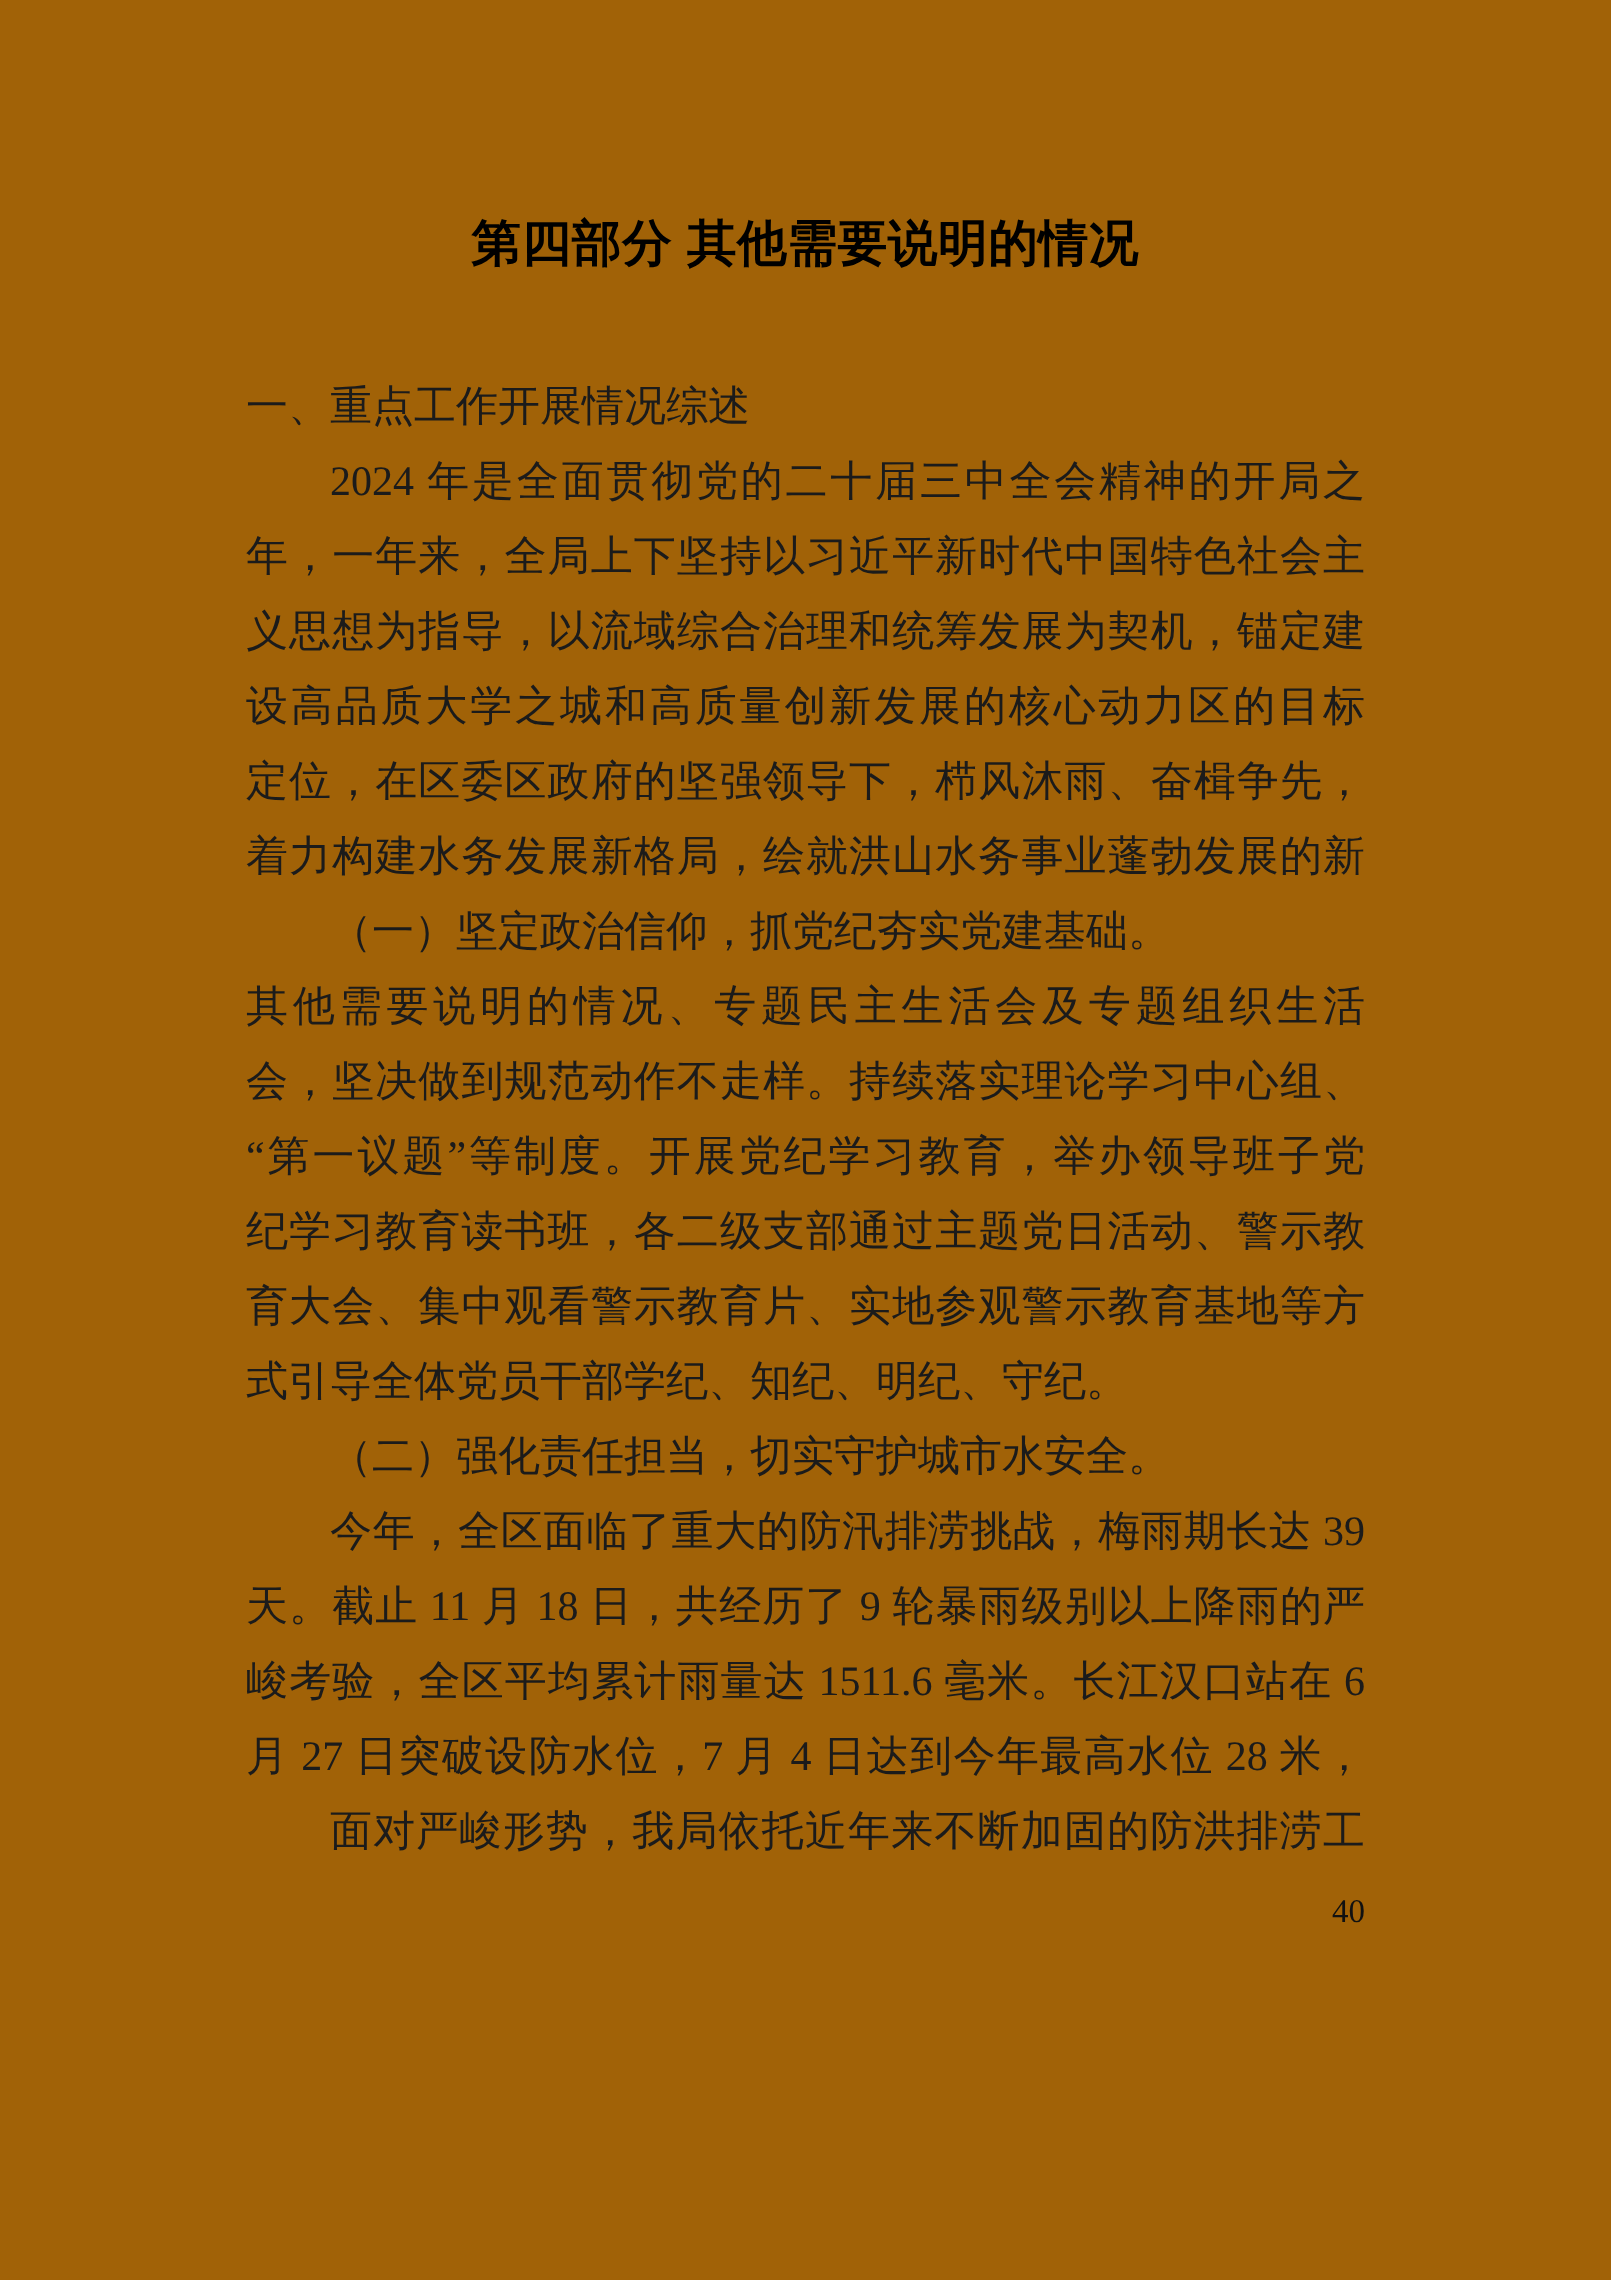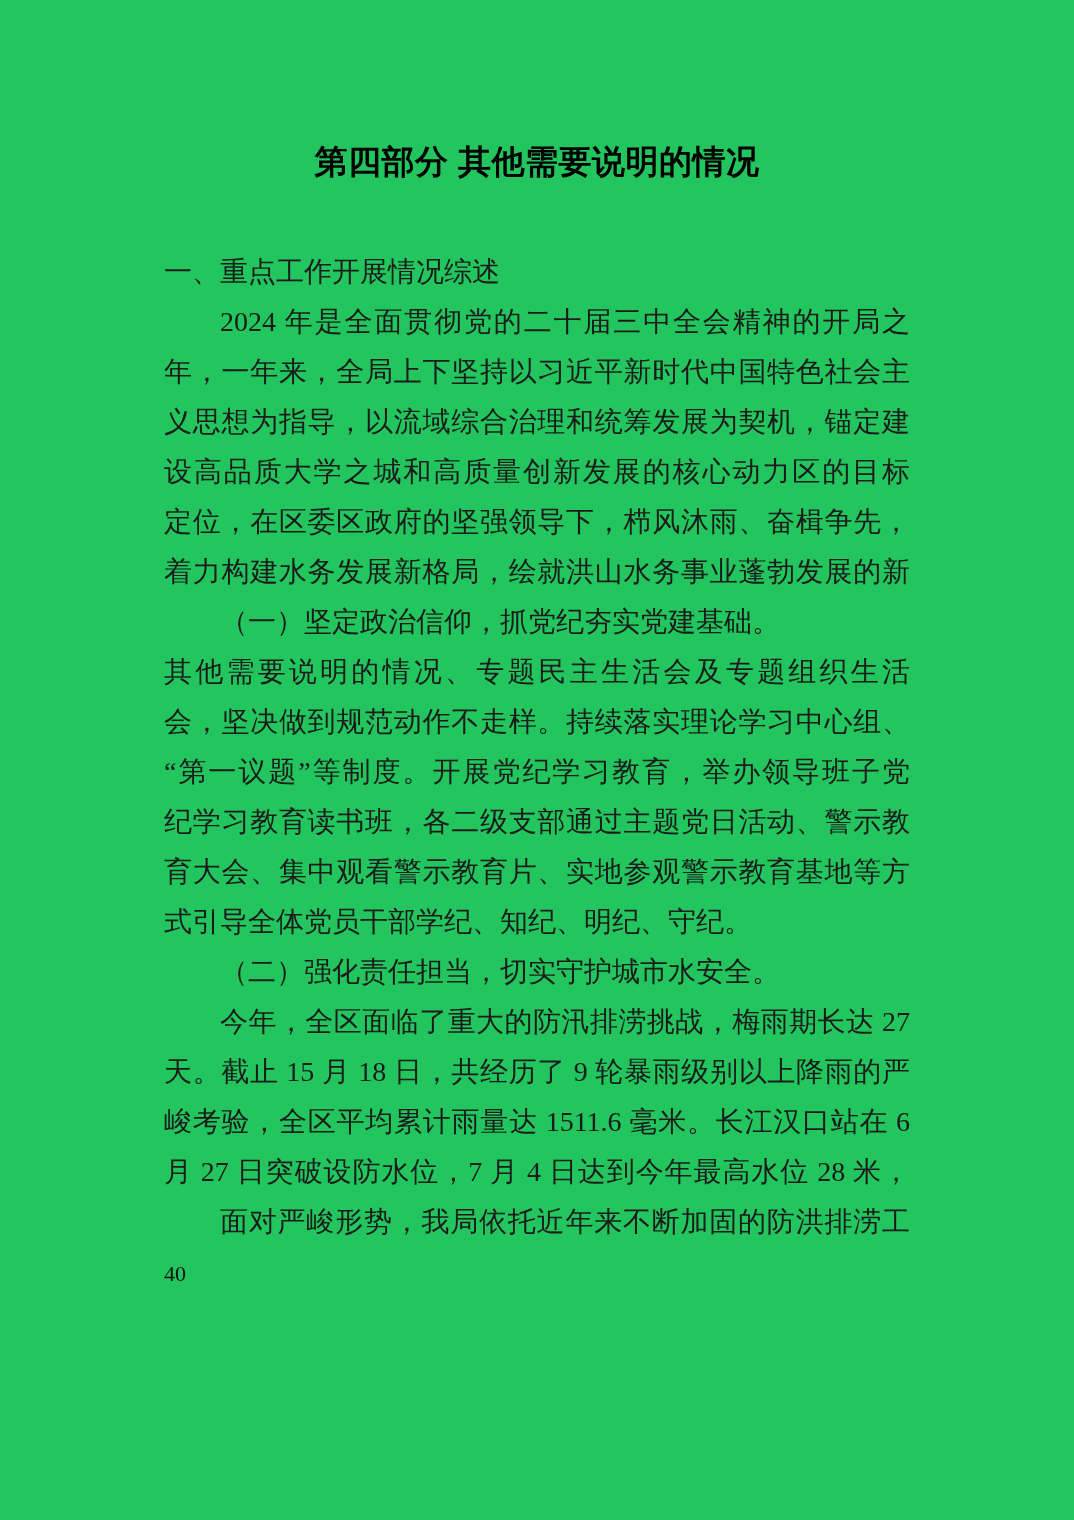--- a/index.html
+++ b/index.html
@@ -5,21 +5,21 @@
   html, body {
     margin: 0;
     padding: 0;
     background: #ffffff;
   }
   .page {
     position: relative;
     width: 1074px;
     height: 1520px;
     box-sizing: border-box;
-    background: #22c55e;
+    background: #a16207;
     padding: 143px 164px 12px 164px;
     overflow: hidden;
     color: #1b1b1b;
     font-family: "Liberation Serif", "DejaVu Serif", serif;
   }
   .doc-title {
     font-family: "Liberation Sans", "DejaVu Sans", sans-serif;
     font-weight: 700;
     font-size: 33px;
     line-height: 38px;
@@ -39,21 +39,21 @@
   }
   .fill {
     text-align: justify;
     text-align-last: justify;
   }
   .ind {
     text-indent: 2em;
   }
   .page-number {
     margin-top: 14px;
-    text-align: left;
+    text-align: right;
     font-size: 22px;
     line-height: 26px;
     color: #111111;
     font-family: "Liberation Serif", "DejaVu Serif", serif;
   }
 </style>
 </head>
 <body>
 
 <div class="page">
@@ -71,22 +71,22 @@
     <div class="ln fill">定位，在区委区政府的坚强领导下，栉风沐雨、奋楫争先，</div>
     <div class="ln fill">着力构建水务发展新格局，绘就洪山水务事业蓬勃发展的新</div>
     <div class="ln ind">（一）坚定政治信仰，抓党纪夯实党建基础。</div>
     <div class="ln fill">其他需要说明的情况、专题民主生活会及专题组织生活</div>
     <div class="ln fill">会，坚决做到规范动作不走样。持续落实理论学习中心组、</div>
     <div class="ln fill">“第一议题”等制度。开展党纪学习教育，举办领导班子党</div>
     <div class="ln fill">纪学习教育读书班，各二级支部通过主题党日活动、警示教</div>
     <div class="ln fill">育大会、集中观看警示教育片、实地参观警示教育基地等方</div>
     <div class="ln">式引导全体党员干部学纪、知纪、明纪、守纪。</div>
     <div class="ln ind">（二）强化责任担当，切实守护城市水安全。</div>
-    <div class="ln ind fill">今年，全区面临了重大的防汛排涝挑战，梅雨期长达 27</div>
-    <div class="ln fill">天。截止 15 月 18 日，共经历了 9 轮暴雨级别以上降雨的严</div>
+    <div class="ln ind fill">今年，全区面临了重大的防汛排涝挑战，梅雨期长达 39</div>
+    <div class="ln fill">天。截止 11 月 18 日，共经历了 9 轮暴雨级别以上降雨的严</div>
     <div class="ln fill">峻考验，全区平均累计雨量达 1511.6 毫米。长江汉口站在 6</div>
     <div class="ln fill">月 27 日突破设防水位，7 月 4 日达到今年最高水位 28 米，</div>
     <div class="ln ind fill">面对严峻形势，我局依托近年来不断加固的防洪排涝工</div>
   </div>
 
   <div class="page-number">40</div>
 
 </div>
 
 </body></html>

